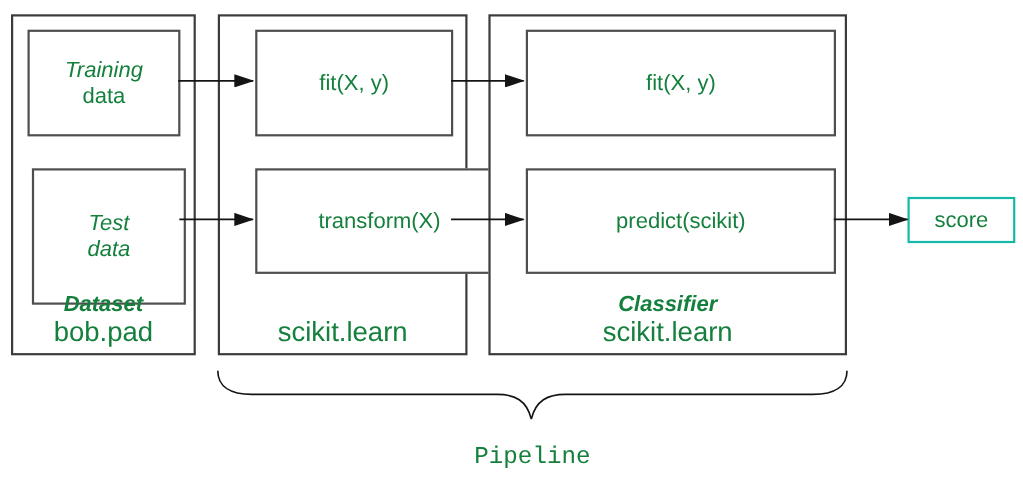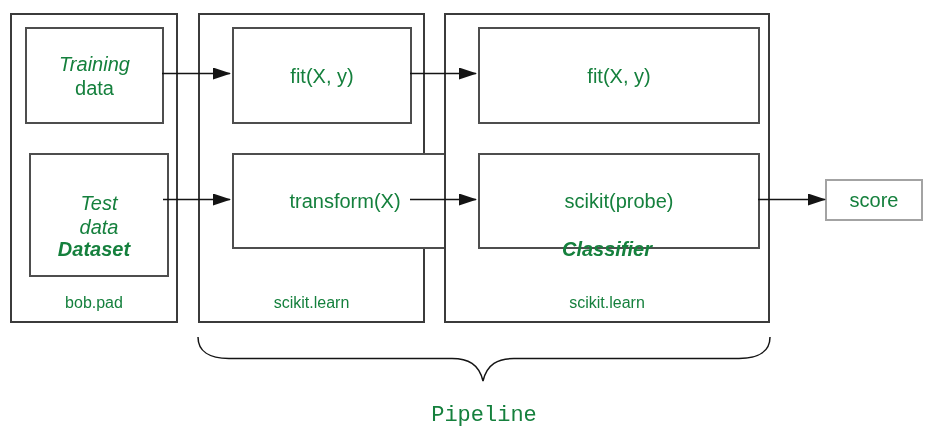--- a/index.html
+++ b/index.html
@@ -26,34 +26,34 @@
     text-align:center;
     font-size:20px;
     line-height:24px;
   }
   .group-label{
     position:absolute;
     left:0;right:0;bottom:6px;
     text-align:center;
   }
   .group-title{font-weight:bold;font-size:20px;line-height:25px;font-style:italic;}
-  .group-subtitle{font-size:16px;line-height:25px;margin-top:28px;}
+  .group-subtitle{font-size:25px;line-height:25px;}
   .italic{font-style:italic;}
   #dataset-group{left:10px;top:13px;width:168px;height:310px;}
   #training-box{left:13px;top:12px;width:139px;height:97px;}
   #test-box{left:17px;top:138px;width:140px;height:124px;}
   #transformer-group{left:198px;top:13px;width:227px;height:310px;}
   #t-fit-box{left:32px;top:12px;width:180px;height:97px;}
   #t-transform-box{left:32px;top:138px;width:216px;height:96px;padding-left:10px;}
   #classifier-group{left:444px;top:13px;width:326px;height:310px;}
   #c-fit-box{left:32px;top:12px;width:282px;height:97px;}
   #c-predict-box{left:32px;top:138px;width:282px;height:96px;}
   #score-box{
     position:absolute;left:825px;top:179px;width:98px;height:42px;
-    border:2px solid #a3a3a3;box-sizing:border-box;
+    border:2px solid #14b8a6;box-sizing:border-box;
     display:flex;align-items:center;justify-content:center;
     font-size:20px;background:#fff;
   }
   #connector-layer{
     position:absolute;left:0;top:0;width:930px;height:443px;
     pointer-events:none;
   }
   #pipeline-label{
     position:absolute;left:384px;top:403px;width:200px;
     text-align:center;font-size:22px;font-family:Liberation Mono, monospace;
@@ -93,21 +93,21 @@
     <div class="group-label">
       <div class="group-subtitle">scikit.learn</div>
     </div>
   </div>
 
   <div class="group" id="classifier-group">
     <div class="inner-box" id="c-fit-box">
       <span>fit(X, y)</span>
     </div>
     <div class="inner-box" id="c-predict-box">
-      <span>scikit(probe)</span>
+      <span>predict(scikit)</span>
     </div>
     <div class="group-label">
       <div class="group-title">Classifier</div>
       <div class="group-subtitle">scikit.learn</div>
     </div>
   </div>
 
   <div id="score-box">
     <span>score</span>
   </div>

